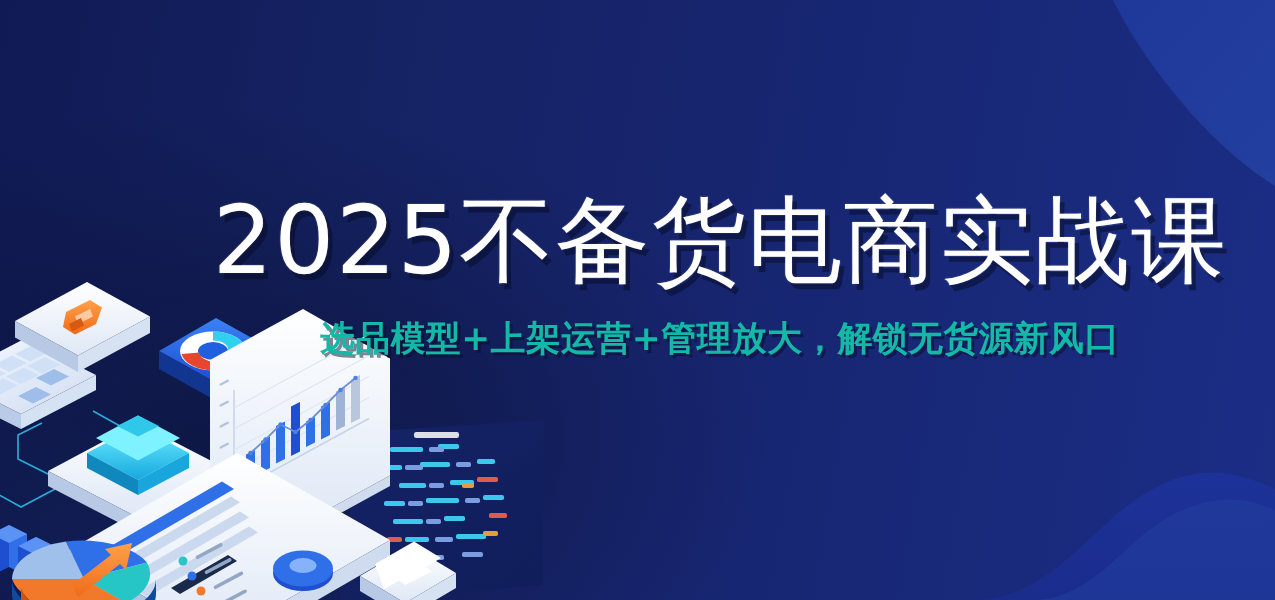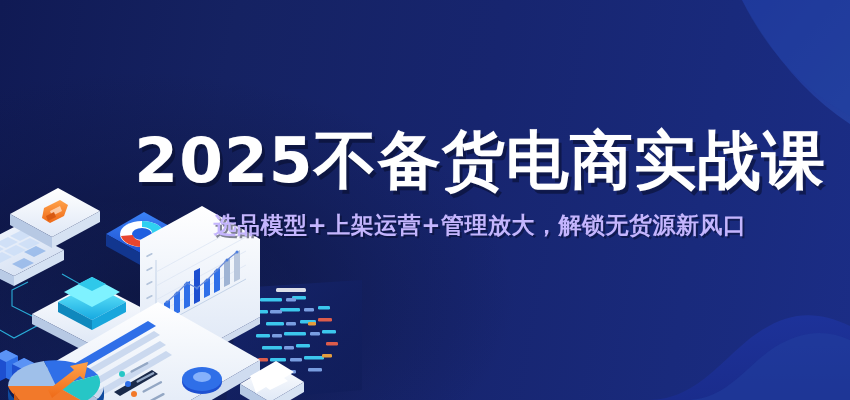--- a/index.html
+++ b/index.html
@@ -27,32 +27,32 @@
   .headline{
     position:absolute;
     left:130px;top:128px;width:700px;
     text-align:center;
     z-index:6;
   }
   .title{
     margin:0;
     font-size:63px;
     line-height:1.04;
-    font-weight:bold;
+    font-weight:normal;
     color:#ffffff;
     letter-spacing:1px;
     white-space:nowrap;
     text-shadow:3px 4px 0 rgba(7,12,42,.55), 0 0 1px rgba(255,255,255,.4);
     font-family:"DejaVu Sans","Liberation Sans",sans-serif;
   }
   .subtitle{
     margin:16px 0 0 0;
     font-size:23px;
     font-weight:bold;
-    color:#c4b5fd;
+    color:#14b8a6;
     letter-spacing:.5px;
     white-space:nowrap;
     text-shadow:2px 2px 0 rgba(7,12,42,.5);
     font-family:"DejaVu Sans","Liberation Sans",sans-serif;
   }
 
   
   .illus{
     position:absolute;
     left:-12px;top:178px;

